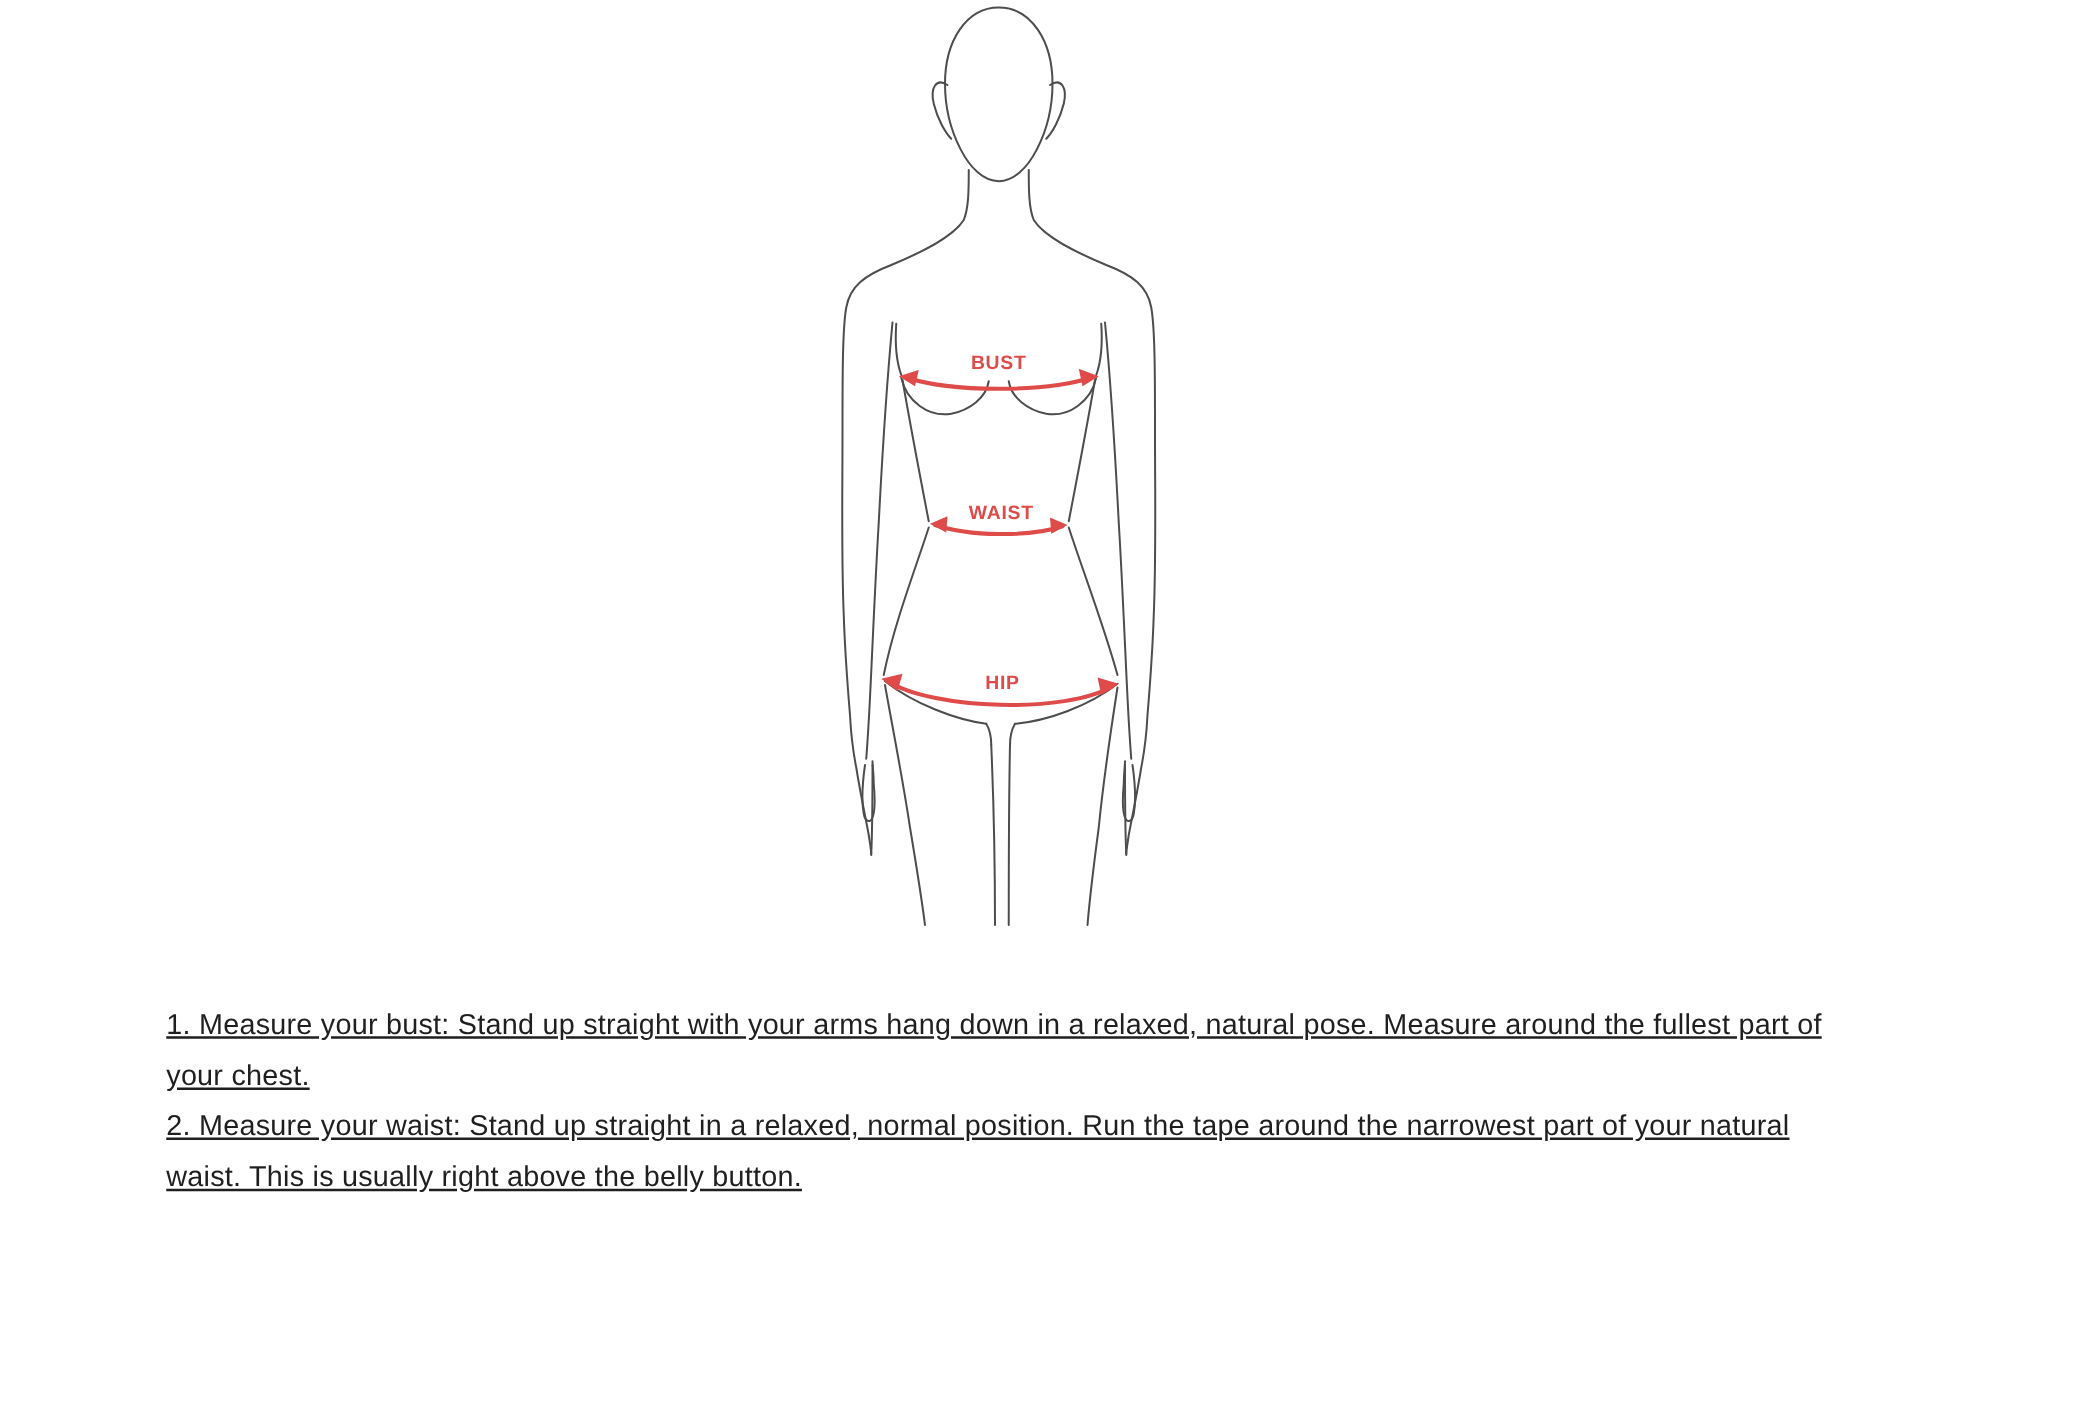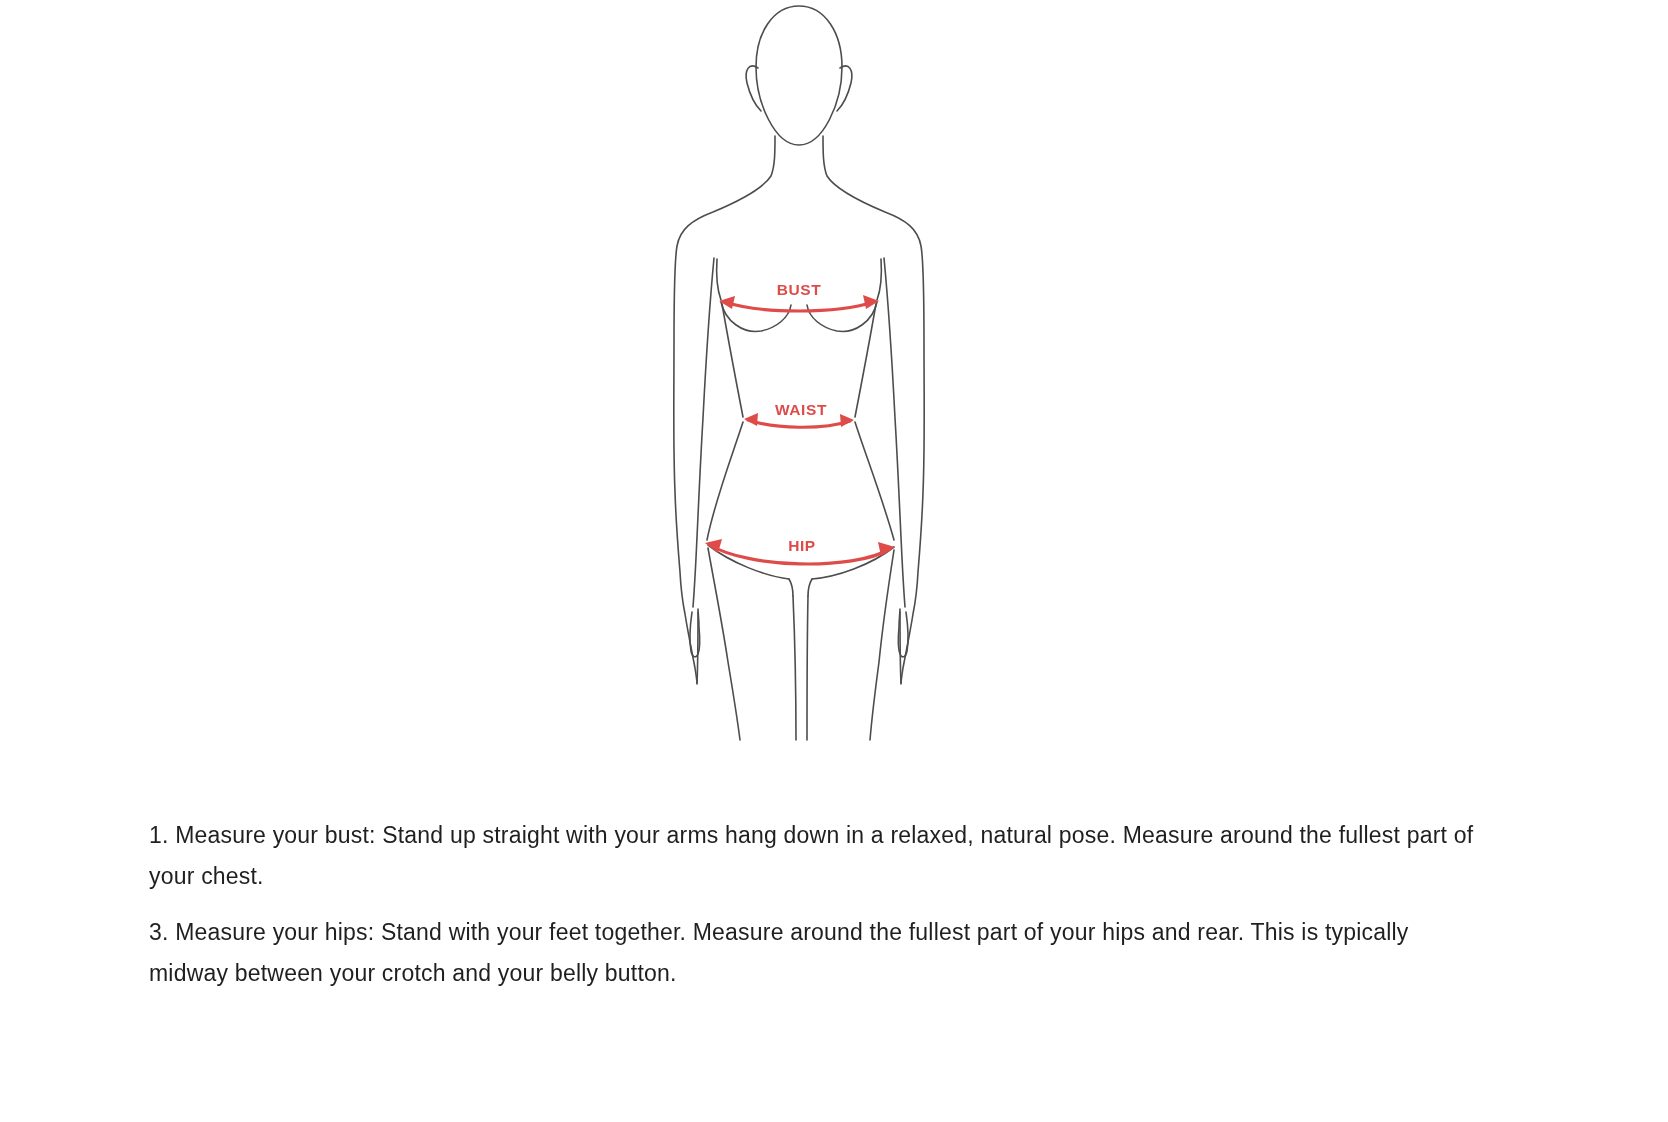--- a/index.html
+++ b/index.html
@@ -50,21 +50,21 @@
   }
   .instructions{
     position:absolute;
     left:133px;top:799px;
     width:1362px;
     font-size:23px;
     line-height:40.5px;
     letter-spacing:0.2px;
     color:var(--text);
   }
-  .instructions p{margin:16px;}
+  .instructions p{margin:0;text-decoration:underline;}
 </style>
 </head>
 <body>
 
 <div class="figure-wrap">
   <svg viewBox="660 0 340 745">
 
     <g>
       <path class="body-line" d="M 830 6 C 804 6 787 33 787 67 C 787 103 806 145 830 145 C 854 145 873 103 873 67 C 873 33 856 6 830 6 Z"></path>
       <path class="body-line" d="M 789 68 C 780 62 775 70 778 83 C 781 95 787 106 792 111"></path>
@@ -117,14 +117,14 @@
     </g>
 
     <text class="red-label" x="830" y="295">BUST</text>
     <text class="red-label" x="832" y="415">WAIST</text>
     <text class="red-label" x="833" y="551">HIP</text>
   </svg>
 </div>
 
 <div class="instructions">
   <p>1. Measure your bust: Stand up straight with your arms hang down in a relaxed, natural pose. Measure around the fullest part of your chest.</p>
-  <p>3. Measure your hips: Stand with your feet together. Measure around the fullest part of your hips and rear. This is typically midway between your crotch and your belly button.</p>
+  <p>2. Measure your waist: Stand up straight in a relaxed, normal position. Run the tape around the narrowest part of your natural waist. This is usually right above the belly button.</p>
 </div>
 
 </body></html>

